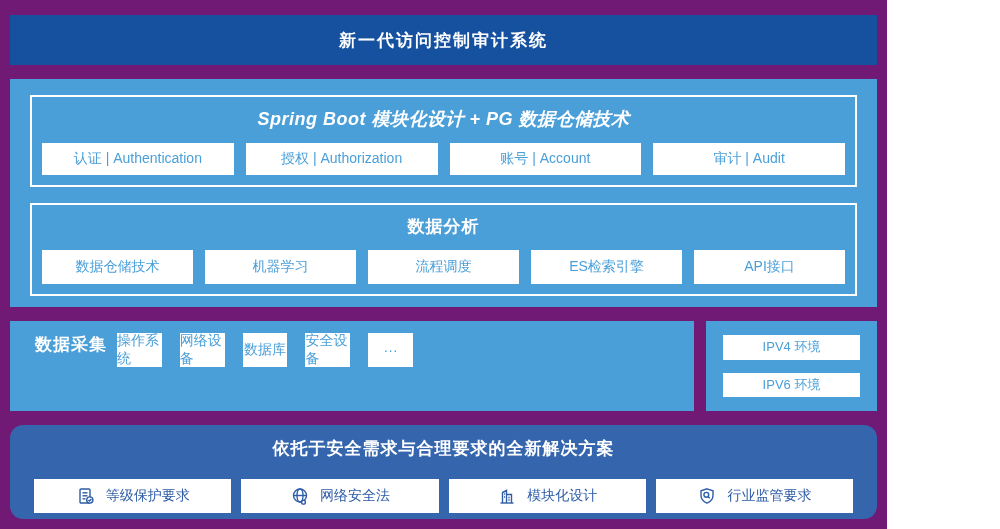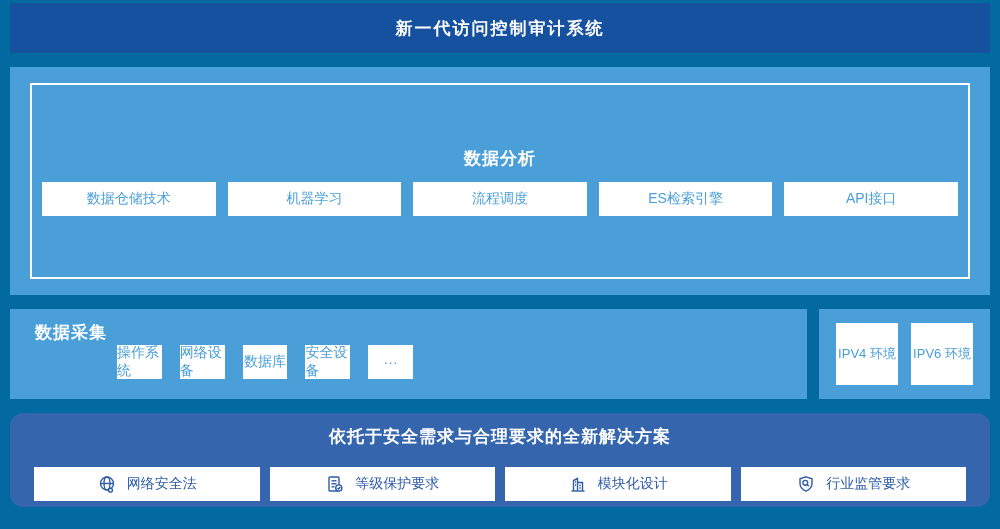--- a/index.html
+++ b/index.html
@@ -6,24 +6,24 @@
     --navy:#1651a0;
     --blue:#4a9fd9;
     --solution_bg:#3465ad;
     --box_text:#4a9fd9;
     --solution_text:#2e5ca7;
   }
   *{box-sizing:border-box;margin:0;padding:0;}
   html,body{background:#fff;}
   body{font-family:"Liberation Sans","DejaVu Sans",sans-serif;}
   .canvas{
-    width:1000px;height:529px;
-    padding:3px 10px 0 10px;
+    width:887px;height:529px;
+    padding:15px 10px 0 10px;
     display:flex;flex-direction:column;gap:14px;
-    background:#0369a1;
+    background:#701a75;
   }
   
   .banner{
     height:50px;flex:0 0 50px;
     background:var(--navy);
     color:#fff;font-size:17px;font-weight:700;letter-spacing:2px;
     display:flex;align-items:center;justify-content:center;
   }
   
   .platform{
@@ -49,25 +49,25 @@
     font-size:14px;display:flex;align-items:center;justify-content:center;
   }
   .box-row.tall .wbox{height:34px;}
   
   .collect-row{flex:0 0 90px;height:90px;display:flex;gap:12px;}
   .collect-main{
     flex:1;background:var(--blue);
     padding:12px 25px 14px 25px;
     display:flex;flex-direction:row;gap:10px;
   }
-  .collect-main .box-row{gap:18px;margin-top:24px;}
+  .collect-main .box-row{gap:18px;}
   .env-panel{
     width:171px;flex:0 0 171px;background:var(--blue);
     padding:14px 17px;
-    display:flex;flex-direction:row;gap:13px;
+    display:flex;flex-direction:column;gap:13px;
   }
   .env-panel .wbox{height:auto;font-size:13px;}
   
   .solution{
     flex:0 0 94px;height:94px;
     background:var(--solution_bg);
     padding:12px 24px 16px 24px;
     display:flex;flex-direction:column;gap:19px;border-radius:13px;
   }
   .solution .group-title{font-size:17px;letter-spacing:1px;}
@@ -82,20 +82,29 @@
 <body>
 
 <div class="canvas">
 
   <div class="banner">
     <span>新一代访问控制审计系统</span>
   </div>
 
   <div class="platform">
 
+    <div class="group">
+      <div class="group-title em">Spring Boot 模块化设计 + PG 数据仓储技术</div>
+      <div class="box-row">
+        <div class="wbox">认证 | Authentication</div>
+        <div class="wbox">授权 | Authorization</div>
+        <div class="wbox">账号 | Account</div>
+        <div class="wbox">审计 | Audit</div>
+      </div>
+    </div>
 
     <div class="group">
       <div class="group-title">数据分析</div>
       <div class="box-row tall">
         <div class="wbox">数据仓储技术</div>
         <div class="wbox">机器学习</div>
         <div class="wbox">流程调度</div>
         <div class="wbox">ES检索引擎</div>
         <div class="wbox">API接口</div>
       </div>
@@ -120,41 +129,41 @@
     </div>
   </div>
 
   <div class="solution">
     <div class="group-title">依托于安全需求与合理要求的全新解决方案</div>
     <div class="sol-row">
 
       <div class="sol-box">
         <span>
           <svg width="20" height="20" viewBox="0 0 20 20" fill="none" stroke="#2e5ca7" stroke-width="1.4">
-            <circle cx="10" cy="9.5" r="6.5"></circle>
-            <ellipse cx="10" cy="9.5" rx="3" ry="6.5"></ellipse>
-            <line x1="3.5" y1="9.5" x2="16.5" y2="9.5"></line>
-            <circle cx="13.5" cy="16.2" r="1.9" fill="#fff"></circle>
-          </svg>
-        </span>
-        <span>网络安全法</span>
-      </div>
-
-      <div class="sol-box">
-        <span>
-          <svg width="20" height="20" viewBox="0 0 20 20" fill="none" stroke="#2e5ca7" stroke-width="1.4">
             <rect x="4" y="3" width="10" height="14" rx="1"></rect>
             <line x1="6.5" y1="6.8" x2="11.5" y2="6.8"></line>
             <line x1="6.5" y1="9.8" x2="11.5" y2="9.8"></line>
             <line x1="6.5" y1="12.8" x2="9.5" y2="12.8"></line>
             <circle cx="13.8" cy="14" r="3.1" fill="#fff"></circle>
             <path d="M12.4 14 l1.1 1.1 l1.9 -2"></path>
           </svg>
         </span>
         <span>等级保护要求</span>
+      </div>
+
+      <div class="sol-box">
+        <span>
+          <svg width="20" height="20" viewBox="0 0 20 20" fill="none" stroke="#2e5ca7" stroke-width="1.4">
+            <circle cx="10" cy="9.5" r="6.5"></circle>
+            <ellipse cx="10" cy="9.5" rx="3" ry="6.5"></ellipse>
+            <line x1="3.5" y1="9.5" x2="16.5" y2="9.5"></line>
+            <circle cx="13.5" cy="16.2" r="1.9" fill="#fff"></circle>
+          </svg>
+        </span>
+        <span>网络安全法</span>
       </div>
 
       <div class="sol-box">
         <span>
           <svg width="20" height="20" viewBox="0 0 20 20" fill="none" stroke="#2e5ca7" stroke-width="1.4">
             <path d="M5.5 17 V6.5 L9.5 4.5 V17"></path>
             <path d="M9.5 8.5 H14.5 V17"></path>
             <line x1="3.5" y1="17" x2="16.5" y2="17"></line>
             <line x1="7" y1="8" x2="8" y2="8"></line>
             <line x1="7" y1="11" x2="8" y2="11"></line>

